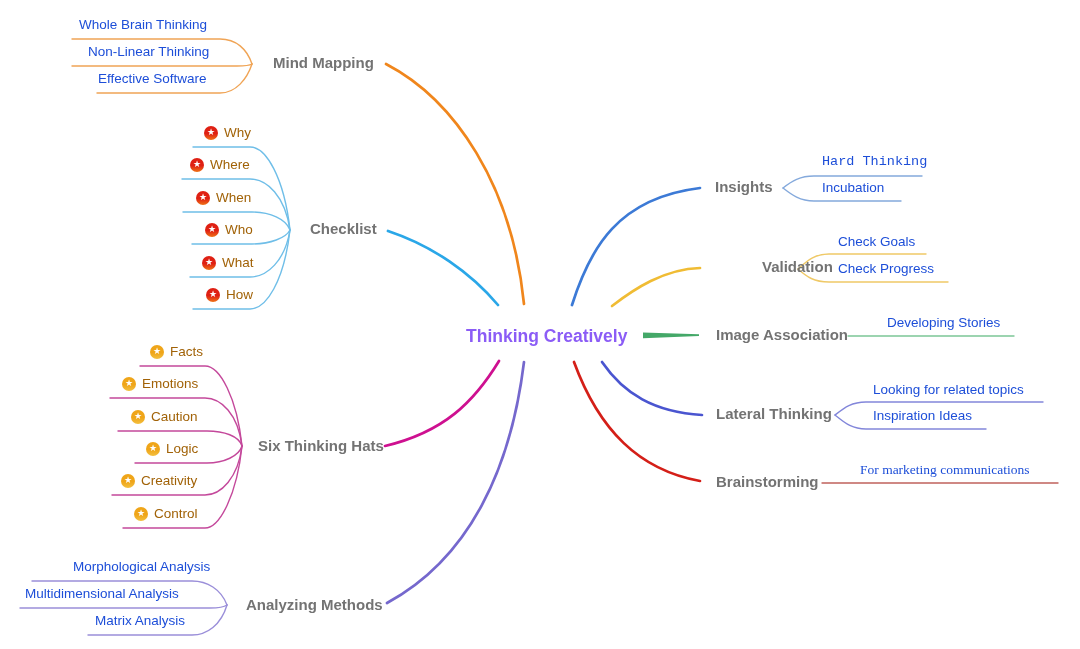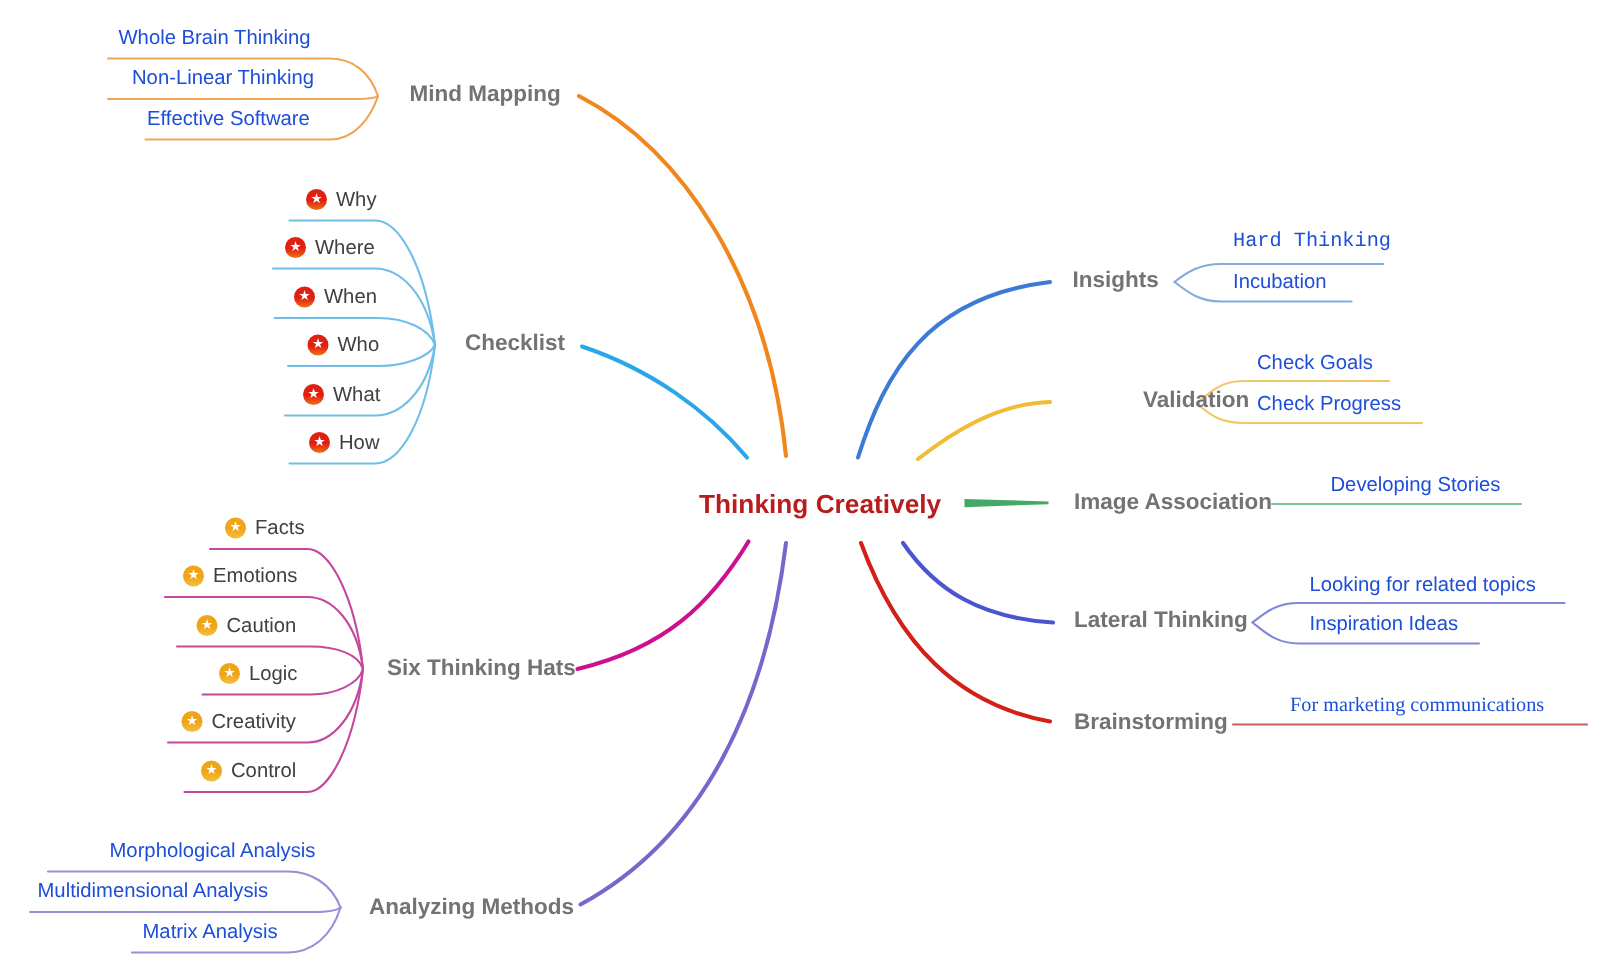--- a/index.html
+++ b/index.html
@@ -7,23 +7,23 @@
     position:relative;
     width:1080px;height:649px;
     background:#ffffff;
     font-family:"Liberation Sans", sans-serif;
     overflow:hidden;
   }
   #wires{position:absolute;left:0;top:0;width:1080px;height:649px;}
   .lbl{position:absolute;white-space:nowrap;color:#1d4ed8;}
   .main-lbl{font-size:15px;font-weight:bold;color:#737373;}
   .leaf-lbl{font-size:13.5px;}
-  .title-lbl{font-size:17.5px;font-weight:bold;color:#b91c1c;}
+  .title-lbl{font-size:17.5px;font-weight:bold;color:#8b5cf6;}
   .leaf-row{position:absolute;display:flex;align-items:center;gap:6px;white-space:nowrap;}
-  .leaf-row .txt{font-size:13.5px;color:#404040;}
+  .leaf-row .txt{font-size:13.5px;color:#a16207;}
   .star-icon{
     width:14px;height:14px;border-radius:50%;
     display:flex;align-items:center;justify-content:center;
     color:#ffffff;font-size:9px;line-height:1;flex:0 0 14px;
   }
   .star-red{background:linear-gradient(180deg,#df2013 55%,#ef7317);}
   .star-yellow{background:linear-gradient(180deg,#efa519 55%,#f3c040);}
   svg path{fill:none;stroke-linecap:round;}
 </style>
 </head>

